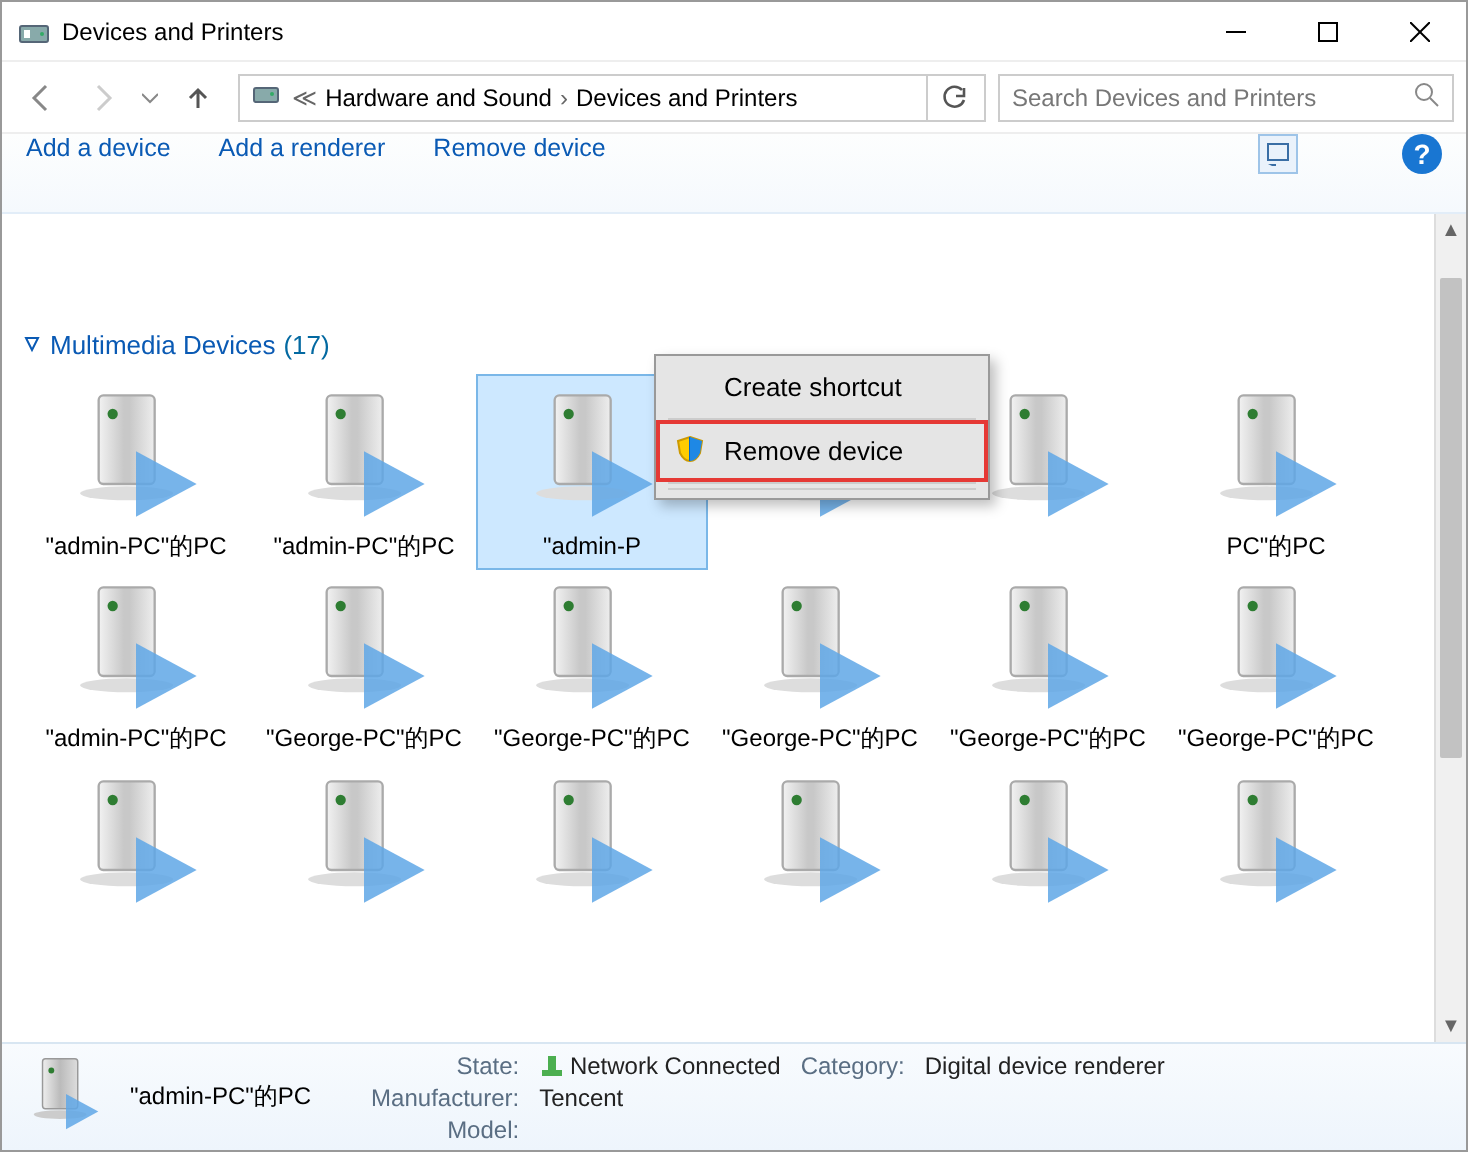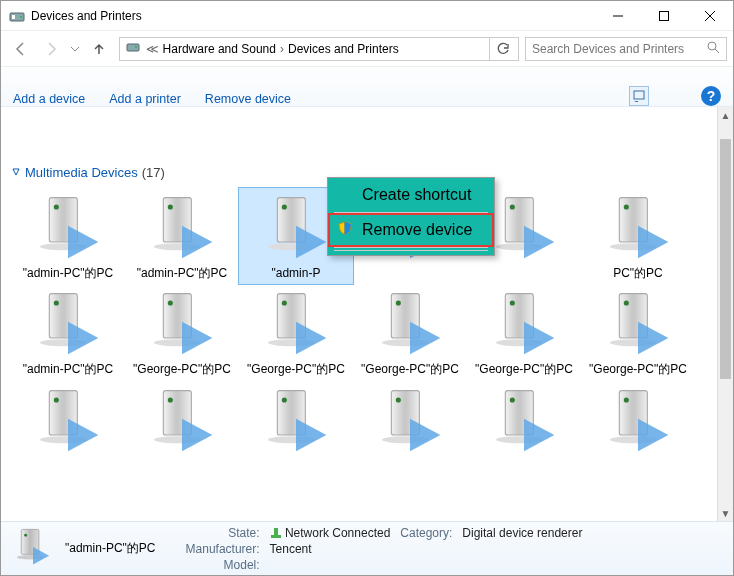--- a/index.html
+++ b/index.html
@@ -12,57 +12,57 @@
   .winbtn { width: 46px; height: 30px; display: flex; align-items: center; justify-content: center; }
   
   
   .navbar { height: 36px; display: flex; align-items: center; padding: 0 6px; border-bottom: 1px solid #eee; gap: 2px; }
   .navbtn { width: 28px; height: 28px; display: flex; align-items: center; justify-content: center; color: #888; }
   .navbtn.enabled { color: #333; }
   .addrbar { flex: 1; height: 24px; border: 1px solid #ccc; display: flex; align-items: center; font-size: 12px; padding: 0 2px; margin: 0 4px; }
   .addrbar .seg { padding: 0 4px; }
   .addrbar .chev { color: #666; }
   .addrbar .refresh { margin-left: auto; padding: 0 6px; border-left: 1px solid #ccc; height: 100%; display:flex; align-items:center; }
-  .searchbox { width: 202px; height: 24px; border: 1px solid #ccc; display: flex; align-items: center; padding: 0 6px; font-size: 12px; color: #777; }
+  .searchbox { width: 228px; height: 24px; border: 1px solid #ccc; display: flex; align-items: center; padding: 0 6px; font-size: 12px; color: #777; }
   .searchbox .sicon { margin-left: auto; }
   
   
-  .toolbar { height: 40px; border-bottom: 1px solid #e2edf8; background: linear-gradient(#fdfefe,#f5f9fd); display:flex; align-items:flex-end; padding: 0 12px; gap: 24px; font-size: 12.5px; color: #0a5ab4; }
+  .toolbar { height: 40px; border-bottom: 1px solid #e2edf8; background: linear-gradient(#fdfefe,#f5f9fd); display:flex; align-items:flex-start; padding: 0 12px; gap: 24px; font-size: 12.5px; color: #0a5ab4; }
   .toolbar .tbtn { cursor: default; }
   .toolbar .spacer { flex:1; }
   .toolbar .viewsel { width:20px; height:20px; border:1px solid #9ec4e8; background:#eaf2fb; display:flex; align-items:center; justify-content:center;}
   .toolbar .help { width:20px; height:20px; border-radius:50%; background:#1976d2; color:#fff; display:flex; align-items:center; justify-content:center; font-weight:bold; font-size:14px;}
 
   
   .main { position: relative; height: 414px; overflow: hidden; }
   .scroll-track { position:absolute; right:0; top:0; bottom:0; width:16px; background:#f0f0f0; border-left:1px solid #ddd; display:flex; flex-direction:column;}
   .scroll-arrow { height:16px; display:flex; align-items:center; justify-content:center; color:#666; font-size:10px;}
   .scroll-thumb { background:#c2c2c2; margin:0 2px; border-radius:1px; height:240px; margin-top:16px;}
   
   .content { padding: 4px 10px; position:relative; width: calc(100% - 16px);}
   .grouphdr { font-size: 13px; color: #0a5ab4; padding: 6px 0 8px 0; display:flex; align-items:flex-start; gap:4px;margin-top:48px;}
   .grouphdr .chev { color:#0a5ab4; }
-  .grouphdr .cnt { color:#404040; }
+  .grouphdr .cnt { color:#0369a1; }
   
   .grid { display:flex; flex-wrap:wrap; gap: 0px;}
   .item { width: 114px; text-align:center; font-size:12px; padding:4px; position:relative; }
   .item .iconwrap { position:relative; height: 72px; display:flex; align-items:center; justify-content:center;}
   .item .label { margin-top:2px; line-height:1.2; word-break:break-all; min-height:14px;}
   .item.selected { background:#cde8ff; outline:1px solid #7ab7e8; }
   
   
   .statusbar { height:54px; border-top:1px solid #d8e6f2; background:linear-gradient(#f8fbfe,#eef5fc); display:flex; align-items:center; padding:4px 10px; font-size:12px; position:relative;}
   .statusbar .bigicon { width:44px; position:relative; }
   .statusbar .props { display:grid; grid-template-columns:auto auto auto auto auto auto; gap:2px 10px; align-items:center; margin-left:10px; }
   .statusbar .plabel { color:#5a6e83; text-align:right; }
   .statusbar .pval { color:#222; }
   .statusbar .name { font-weight:400; margin-left:10px; }
   
   
-  .ctxmenu { position:absolute; background:#14b8a6; border:1px solid #999; box-shadow:3px 3px 6px rgba(0,0,0,.25); font-size:16px; padding:2px; z-index:50;}
+  .ctxmenu { position:absolute; background:#e5e5e5; border:1px solid #999; box-shadow:3px 3px 6px rgba(0,0,0,.25); font-size:13px; padding:2px; z-index:50;}
   .ctxmenu .mitem { padding:6px 18px 6px 32px; white-space:nowrap; position:relative; cursor:default; }
   .ctxmenu .mitem.bold { font-weight:bold; }
   .ctxmenu .msep { height:1px; background:#ccc; margin:2px 4px; }
   .ctxmenu .shield { position:absolute; left:8px; top:50%; transform:translateY(-50%); }
   .redbox { outline:2px solid #e53935; outline-offset:0px; }
 </style>
 </head>
 <body>
 
 <div class="titlebar">
@@ -133,21 +133,21 @@
     <span>Search Devices and Printers</span>
     <span class="sicon"><svg width="14" height="14">
           <circle cx="6" cy="6" r="4" fill="none" stroke="#888"></circle>
           <line x1="9" y1="9" x2="13" y2="13" stroke="#888"></line>
         </svg></span>
   </div>
 </div>
 
 <div class="toolbar">
   <span class="tbtn">Add a device</span>
-  <span class="tbtn">Add a printer</span>
+  <span class="tbtn">Add a renderer</span>
   <span class="tbtn">Remove device</span>
   <span class="spacer"></span>
   <span class="viewsel">
     <svg width="12" height="12">
         <rect x="1" y="1" width="10" height="8" fill="none" stroke="#3a6ea5"></rect>
         <path d="M1 11 L5 13 L5 11" fill="#3a6ea5"></path>
       </svg>
   </span>
   <span style="width:4px"></span>
   <span class="help">?</span>

